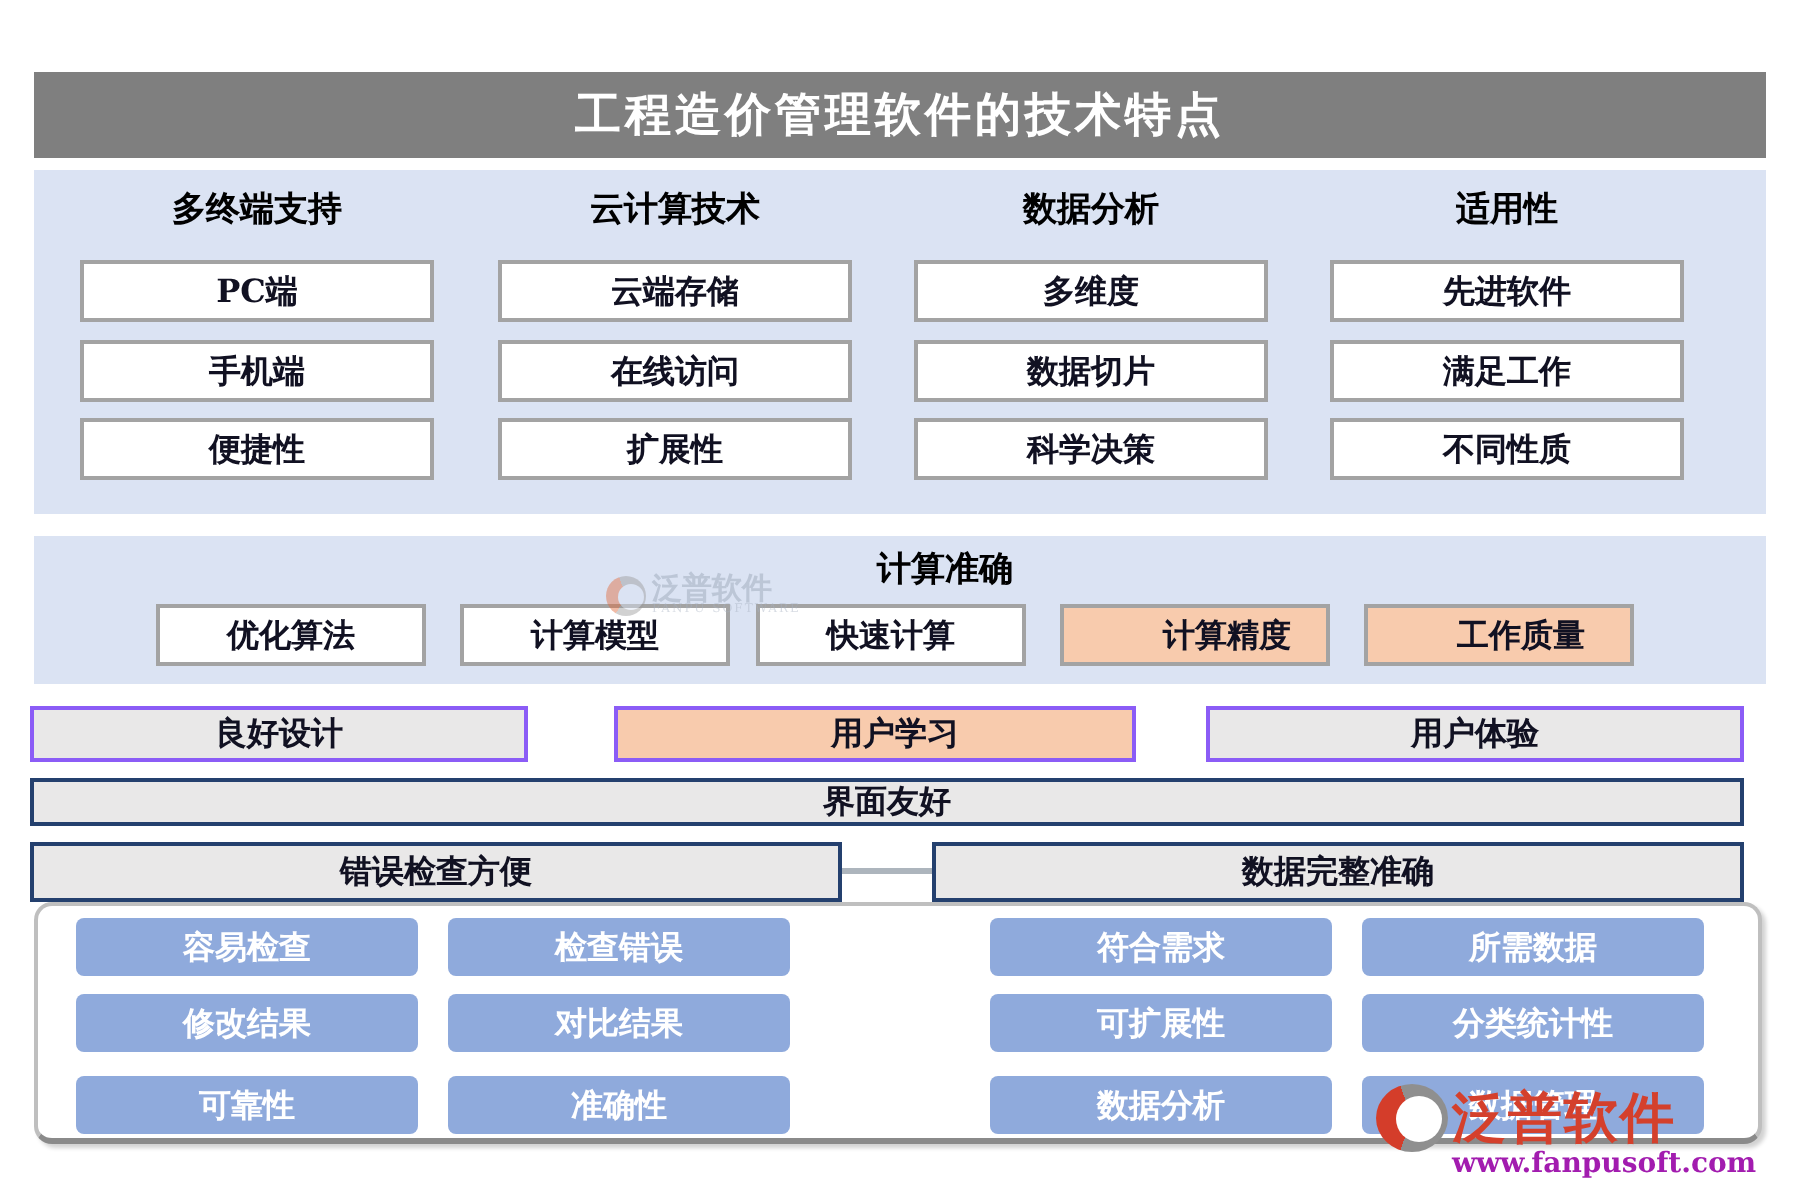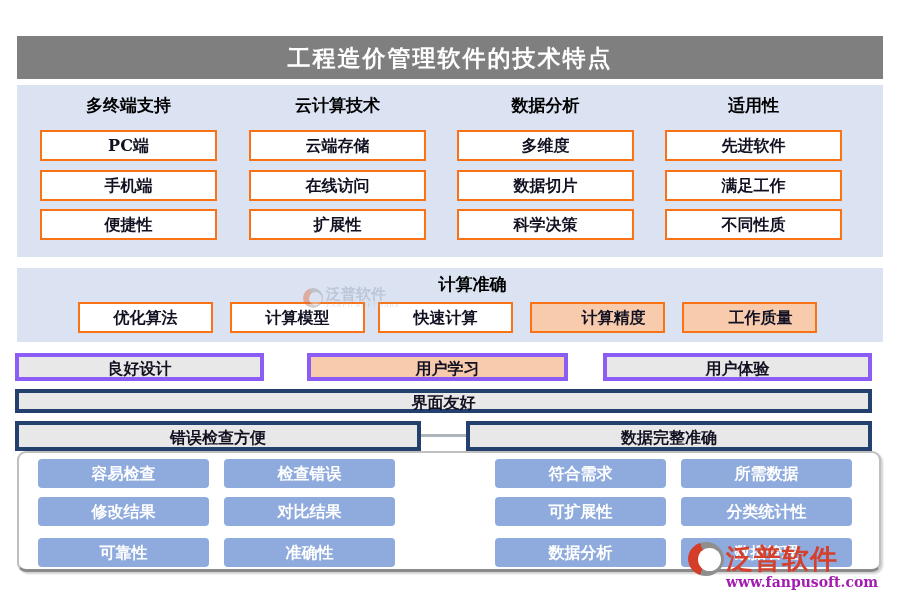--- a/index.html
+++ b/index.html
@@ -14,36 +14,36 @@
 
   .section-bg { position:absolute; left:17px; width:866px; background:#dbe3f3; }
   .sec1 { top:85px; height:172px; }
   .sec2 { top:268px; height:74px; }
 
   .col-header {
     position:absolute; top:93px; height:24px; font-size:17px; font-weight:bold;
     color:#000000; text-align:center; line-height:24px;
   }
   .box {
-    position:absolute; height:31px; background:#ffffff; border:2px solid #f97316;
+    position:absolute; height:31px; background:#ffffff; border:2px solid #a3a3a3;
     color:#111122; font-size:16px; font-weight:bold; text-align:center; line-height:27px;
   }
   .row1 { top:130px; } .row2 { top:170px; } .row3 { top:209px; }
   .c1 { left:40px; width:177px; } .c2 { left:249px; width:177px; }
   .c3 { left:457px; width:177px; } .c4 { left:665px; width:177px; }
 
   .calc-header {
     position:absolute; left:17px; top:273px; width:866px; height:24px;
     font-size:17px; font-weight:bold; color:#000000; text-align:center;padding-left:45px;
   }
   .calc-box { top:302px; width:135px; }
   .orange { background:#f8cbad; }
 
   .gray-box {
-    position:absolute; background:#e9e8e8; border:4px solid #8b5cf6;
+    position:absolute; background:#e9e8e8; border:2px solid #8b5cf6;
     color:#111122; font-size:16px; font-weight:bold; text-align:center;
   }
   .ux { top:353px; height:28px; line-height:24px; }
   .ux-orange { background:#f8cbad; }
   .interface-bar { left:15px; top:389px; width:857px; height:24px; line-height:20px; border-color:#24406e; }
   .hdr { top:421px; height:30px; line-height:26px; border-color:#24406e; }
   .connector { position:absolute; left:421px; top:434px; width:45px; height:3px; background:#adb5bd; }
 
   .btn-container {
     position:absolute; left:17px; top:451px; width:864px; height:121px;

